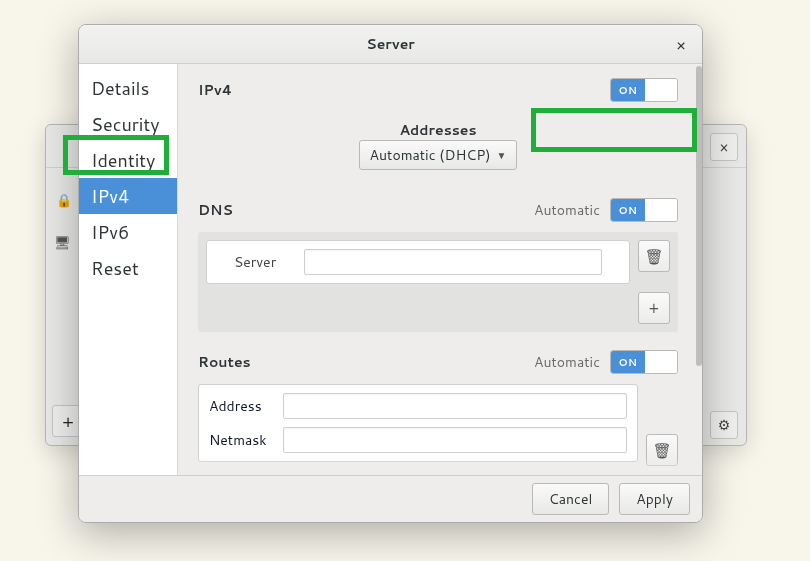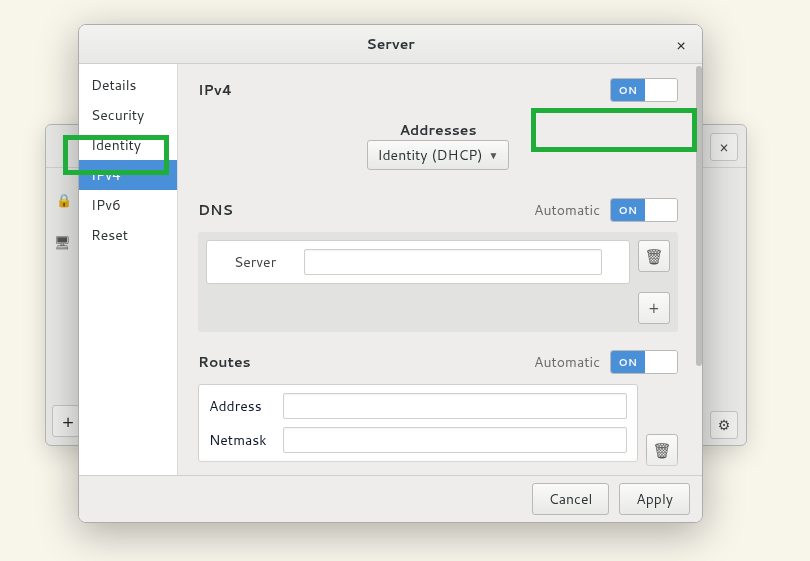--- a/index.html
+++ b/index.html
@@ -115,21 +115,21 @@
     min-height:0;
   }
   .sidebar {
     width: 98px;
     background:#ffffff;
     border-right:1px solid #d9d9d7;
     padding-top:6px;
   }
   .sidebar .item {
     padding:5px 12px;
-    font-size:14px;
+    font-size:18px;
     color:#2e3436;
     cursor:pointer;
     white-space:nowrap;
   }
   .sidebar .item.selected {
     background:#4a90d9;
     color:#fff;
   }
 
   .content {
@@ -306,21 +306,21 @@
         <span class="label">IPv4</span>
         <div class="toggle">
           <div class="on">ON</div>
           <div class="off"></div>
         </div>
       </div>
 
       <div class="row" style="margin-bottom:28px;flex-direction:column;">
         <span class="label">Addresses</span>
         <div class="dropdown">
-          <span>Identity (DHCP)</span>
+          <span>Automatic (DHCP)</span>
           <span class="caret">▼</span>
         </div>
       </div>
 
       <div class="row" style="margin-bottom:10px;">
         <span class="label">DNS</span>
         <div class="auto-cluster">
           <span class="auto-label">Automatic</span>
           <div class="toggle">
             <div class="on">ON</div>

